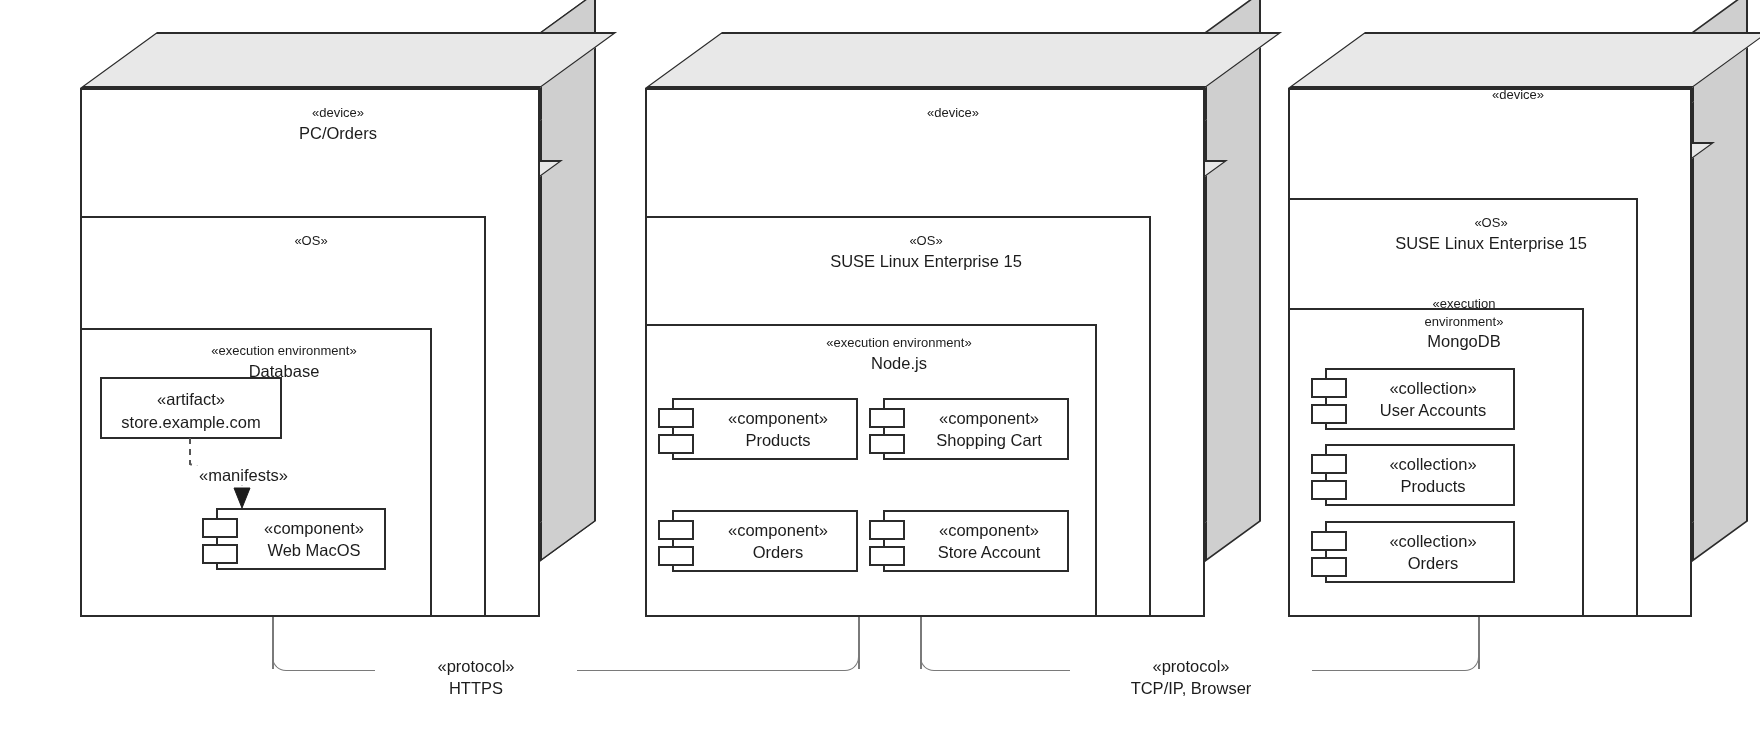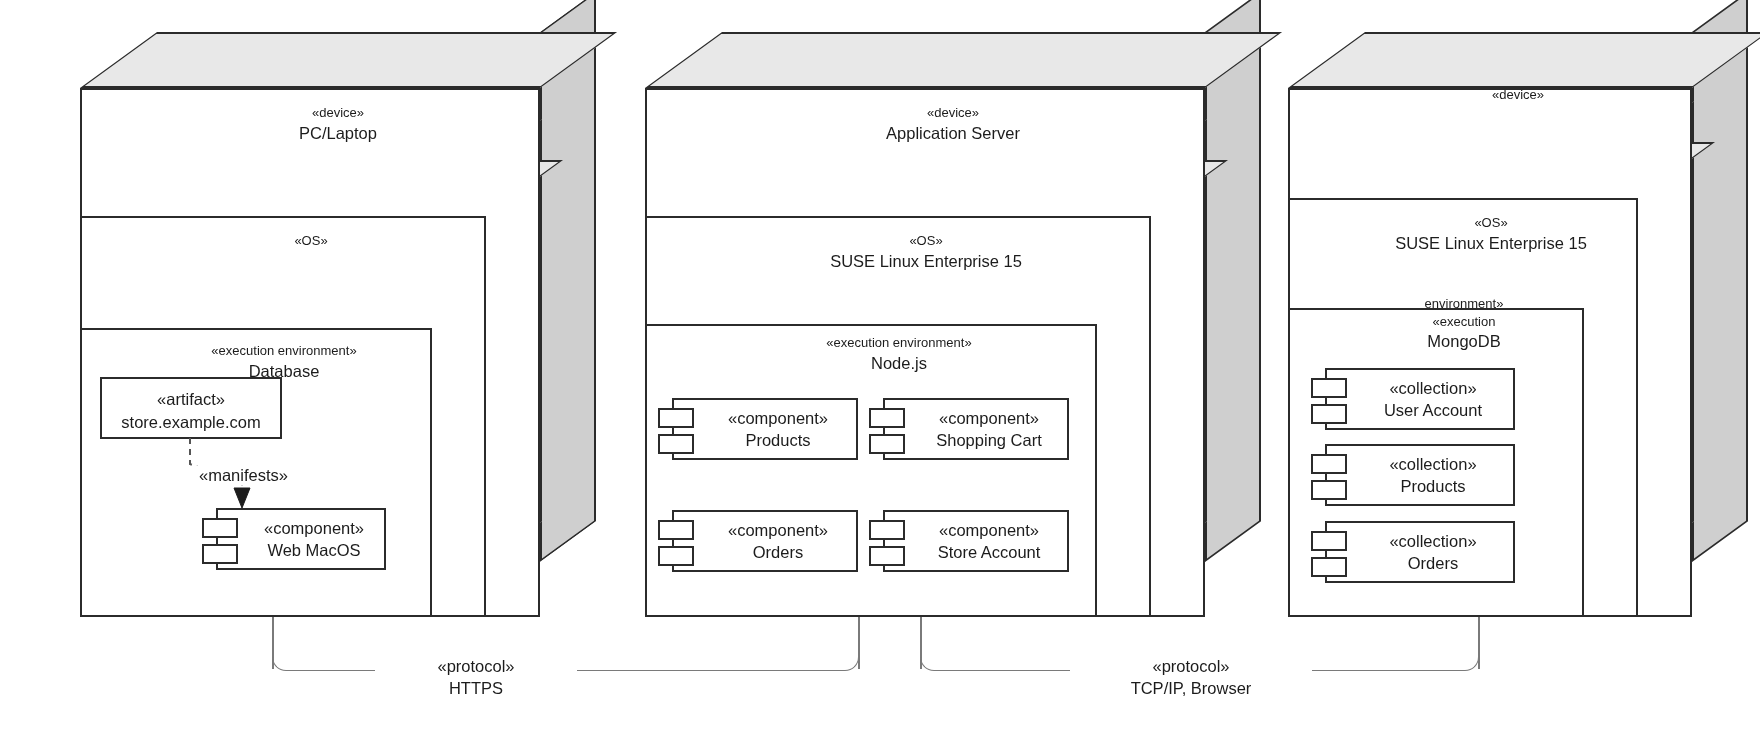--- a/index.html
+++ b/index.html
@@ -123,21 +123,21 @@
 
   <div class="node" style="left:80px;top:32px;width:516px;height:585px;">
     <div class="side" style="left:460px;top:0px;width:56px;height:530px;
                 clip-path:polygon(0 0,100% 0,100% 100%,0 100%);
                 transform:skewY(-36deg);transform-origin:left top;"></div>
     <div class="top" style="left:0px;top:0px;width:460px;height:56px;
                 transform:skewX(-54deg);transform-origin:left bottom;"></div>
     <div class="face" style="left:0px;top:56px;width:460px;height:529px;"></div>
     <div class="label" style="top:72px;">
       <span class="st">«device»</span>
-      <span class="nm">PC/Laptop</span>
+      <span class="nm">PC/Orders</span>
     </div>
   </div>
 
   <div class="node" style="left:80px;top:160px;width:462px;height:457px;">
     <div class="side" style="left:406px;top:0px;width:56px;height:402px;
                 transform:skewY(-36deg);transform-origin:left top;"></div>
     <div class="top" style="left:0px;top:0px;width:406px;height:56px;
                 transform:skewX(-54deg);transform-origin:left bottom;"></div>
     <div class="face" style="left:0px;top:56px;width:406px;height:401px;"></div>
     <div class="label" style="top:72px;">
@@ -180,21 +180,20 @@
   </div>
 
   <div class="node" style="left:645px;top:32px;width:616px;height:585px;">
     <div class="side" style="left:560px;top:0px;width:56px;height:530px;
                 transform:skewY(-36deg);transform-origin:left top;"></div>
     <div class="top" style="left:0px;top:0px;width:560px;height:56px;
                 transform:skewX(-54deg);transform-origin:left bottom;"></div>
     <div class="face" style="left:0px;top:56px;width:560px;height:529px;"></div>
     <div class="label" style="top:72px;">
       <span class="st">«device»</span>
-      <span class="nm">Application Server</span>
     </div>
   </div>
 
   <div class="node" style="left:645px;top:160px;width:562px;height:457px;">
     <div class="side" style="left:506px;top:0px;width:56px;height:402px;
                 transform:skewY(-36deg);transform-origin:left top;"></div>
     <div class="top" style="left:0px;top:0px;width:506px;height:56px;
                 transform:skewX(-54deg);transform-origin:left bottom;"></div>
     <div class="face" style="left:0px;top:56px;width:506px;height:401px;"></div>
     <div class="label" style="top:72px;">
@@ -282,34 +281,34 @@
     </div>
   </div>
 
   <div class="node" style="left:1288px;top:252px;width:352px;height:365px;">
     <div class="side" style="left:296px;top:0px;width:56px;height:310px;
                 transform:skewY(-36deg);transform-origin:left top;"></div>
     <div class="top" style="left:0px;top:0px;width:296px;height:56px;
                 transform:skewX(-54deg);transform-origin:left bottom;"></div>
     <div class="face" style="left:0px;top:56px;width:296px;height:309px;"></div>
     <div class="label" style="top:43px;">
+      <span class="st">«execution</span>
       <span class="st">environment»</span>
-      <span class="st">«execution</span>
       <span class="nm">MongoDB</span>
     </div>
   </div>
 
   <div class="cbox" style="left:1325px;top:368px;width:190px;height:62px;">
     <span class="cicon" style="top:8px;">
       <i class="a"></i>
         <i class="b"></i>
     </span>
     <span class="ctext">
       <span class="st">«collection»</span>
-      <span class="nm">User Account</span>
+      <span class="nm">User Accounts</span>
     </span>
   </div>
 
   <div class="cbox" style="left:1325px;top:444px;width:190px;height:62px;">
     <span class="cicon" style="top:8px;">
       <i class="a"></i>
         <i class="b"></i>
     </span>
     <span class="ctext">
       <span class="st">«collection»</span>

